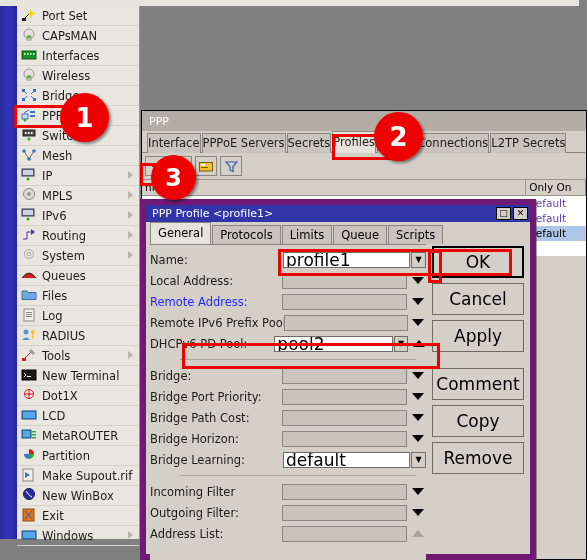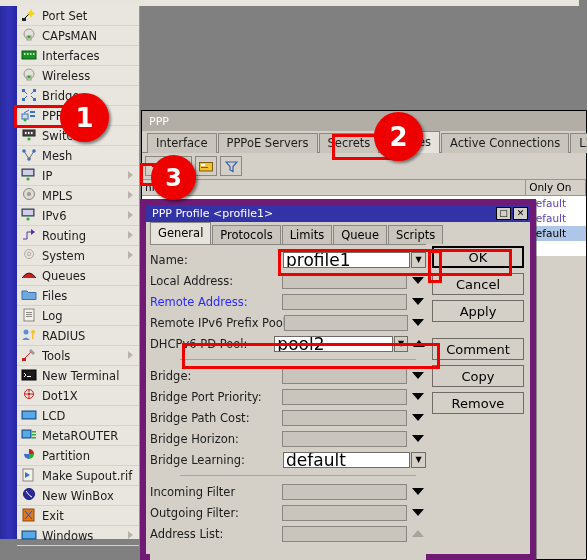--- a/index.html
+++ b/index.html
@@ -50,21 +50,21 @@
   }
   #ppp-titlebar{
     height:20px;background:#b2aea6;display:flex;align-items:center;
     padding-left:7px;color:#ffffff;font-size:11px;
   }
   #ppp-tabs{
     height:22px;background:#d4d0c8;display:flex;align-items:flex-end;
     padding-left:5px;box-sizing:border-box;border-bottom:1px solid #8a8782;
   }
   .ptab{
-    height:19px;line-height:19px;padding:0 8px;background:#c9c5bd;
+    height:19px;line-height:19px;padding:0 0;background:#c9c5bd;
     border:1px solid #8a8782;border-bottom:none;margin-right:1px;
     font-size:11.5px;color:#1c1c1c;white-space:nowrap;position:relative;top:1px;
   }
   .ptab.sel{background:#e6e3dc;height:21px;line-height:21px;top:1px;z-index:3;}
   #ppp-toolbar{
     height:26px;background:#d4d0c8;display:flex;align-items:center;
     padding-left:3px;gap:3px;border-bottom:1px solid #9a968c;
   }
   .tbtn{
     width:22px;height:20px;background:#d4d0c8;border:1px solid #8a8782;
@@ -135,23 +135,23 @@
     display:flex;align-items:center;justify-content:center;box-sizing:border-box;
   }
   .ddbtn .g{font-size:9px;line-height:9px;}
   .sep{height:1px;background:#a9a59d;margin:5px 10px 5px 30px;}
 
   #pd-buttons{
     position:absolute;right:6px;top:24px;width:92px;
     display:flex;flex-direction:column;gap:5px;
   }
   .dbtn{
-    height:22px;background:#d4d0c8;border:1px solid #6f6c66;
+    height:32px;background:#d4d0c8;border:1px solid #6f6c66;
     display:flex;align-items:center;justify-content:center;
-    font-size:13px;box-sizing:border-box;
+    font-size:17px;box-sizing:border-box;
   }
   .dbtn.primary{border:2px solid #000;}
   .gap{height:6px;}
 
   
   .hl{position:absolute;border:3px solid #ee0000;box-sizing:border-box;pointer-events:none;z-index:50;}
   .badge{
     position:absolute;border-radius:50%;background:#ee0000;color:#fff;
     display:flex;align-items:center;justify-content:center;
     font-weight:bold;z-index:60;

